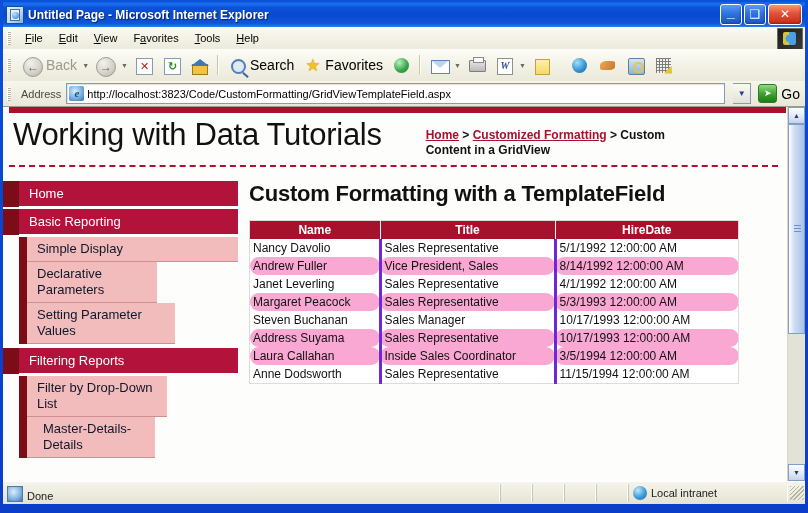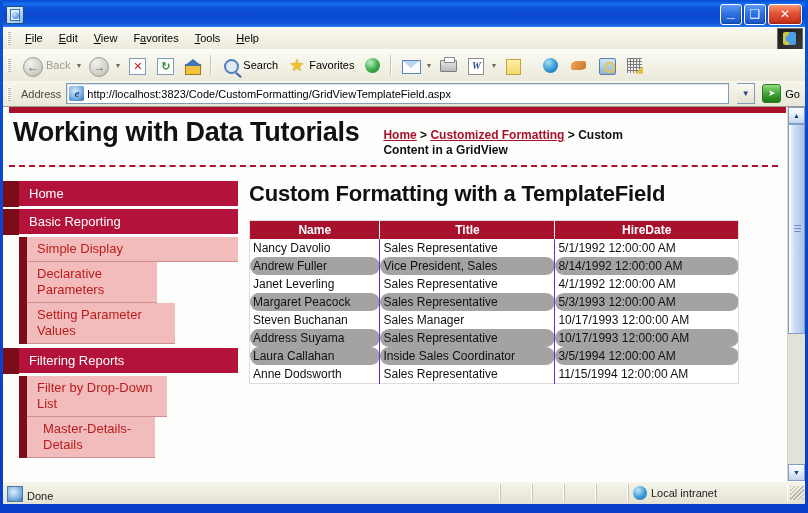--- a/index.html
+++ b/index.html
@@ -86,21 +86,21 @@
   
   .toolbar{
     position:absolute;left:3px;top:49px;width:802px;height:32px;
     background:linear-gradient(180deg,#fdfdf7 0%,#f3f2e6 50%,#eae9da 100%);
     display:flex;align-items:center;
   }
   .tb-btn{
     height:26px;display:flex;align-items:center;gap:3px;
     padding:0 4px;cursor:default;white-space:nowrap;
   }
-  .tb-label{font-size:11px;color:#000;}
+  .tb-label{font-size:14px;color:#000;}
   .tb-label.dim{color:#9a9a92;}
   .tb-sep{width:1px;height:20px;background:#c6c5b4;margin:0 4px;border-right:1px solid #fdfdf7;}
   .tb-arrow{font-size:7px;color:#6b6b5e;padding:0 1px;}
   .ico{width:22px;height:21px;position:relative;flex:none;}
   .ico.sm{width:20px;}
   
   .circ{
     position:absolute;left:2px;top:2px;width:18px;height:18px;border-radius:50%;
     background:radial-gradient(circle at 35% 28%,#f2f2ef,#cfcfc6 65%,#a9a9a0);
     border:1px solid #9d9d94;
@@ -244,26 +244,25 @@
   .pagewrap{
     position:absolute;left:0;top:0;width:785px;height:374px;
     background:#fdfdfb;overflow:hidden;
   }
   .topbar-red{height:6px;background:#a8112c;margin:0 2px 0 6px;}
   .hdr{
     display:flex;align-items:flex-start;padding:4px 10px 0 10px;
   }
   .site-title{
     font-family:"Liberation Sans","DejaVu Sans",sans-serif;
-    font-size:27px;color:#111;white-space:nowrap;
+    font-size:31px;color:#111;white-space:nowrap;
     letter-spacing:-0.3px;
-    font-weight:bold;
   }
   .crumbs{
-    margin-left:24px;margin-top:11px;width:280px;
+    margin-left:44px;margin-top:11px;width:280px;
     font-size:12px;font-weight:bold;color:#111;line-height:15px;
   }
   .crumbs a{color:#a8112c;text-decoration:underline;}
   .crumb-sep{color:#111;font-weight:bold;}
   .divider{
     margin:7px 10px 0 6px;height:0;
     border-top:2px dashed #b01030;
   }
   .body-cols{display:flex;padding-top:14px;}
   
@@ -273,21 +272,21 @@
   }
   .nav-top .bar{width:16px;background:#7a0d18;flex:none;}
   .nav-top .lbl{
     flex:1;background:#b3123a;color:#fff;font-size:13px;
     padding:5px 0 5px 10px;border-bottom:1px solid #fff;
   }
   .nav-sub{display:flex;}
   .nav-sub .gap{width:16px;flex:none;}
   .nav-sub .bar{width:8px;background:#7a0d18;flex:none;}
   .nav-sub .lbl{
-    flex:1;background:#f3bcbc;color:#b91c1c;font-size:13px;
+    flex:1;background:#f3bcbc;color:#0f172a;font-size:13px;
     padding:4px 0 4px 10px;border-bottom:1px solid #cf8f8f;
     line-height:16px;
   }
   .nav-spacer{height:4px;}
   
   .content{flex:1;padding-left:11px;}
   .page-h1{
     font-size:22px;font-weight:bold;color:#111;line-height:25px;
     margin:0 0 14px 0;letter-spacing:-0.2px;
   }
@@ -296,25 +295,25 @@
     font-size:12px;color:#111;
     border:1px solid #dcdcdc;
   }
   table.grid th{
     background:#a8112c;color:#fff;font-weight:bold;font-size:12px;
     padding:2px 4px;text-align:center;
     border-right:1px solid #fff;
   }
   table.grid th:last-child{border-right:none;}
   table.grid td{
-    padding:1px 3px;border-right:1px solid #6d28d9;white-space:nowrap;
+    padding:1px 3px;border-right:3px solid #6d28d9;white-space:nowrap;
     line-height:16px;
   }
   table.grid td:last-child{border-right:none;}
-  table.grid tr.alt td{background:#a3a3a3;border-radius:9px;}
+  table.grid tr.alt td{background:#f9a8d4;border-radius:9px;}
   table.grid tr.norm td{background:#fff;}
   .col-name{width:128px;}
   .col-title{width:175px;}
   .col-date{width:186px;}
   
   .vscroll{
     position:absolute;right:0;top:0;width:17px;height:374px;
     background:#f3f2ea;border-left:1px solid #d7d6c8;
   }
   .sc-btn{
@@ -367,20 +366,21 @@
     background:repeating-linear-gradient(135deg,#b4b3a3 0 1px,transparent 1px 3px);
   }
 </style>
 </head>
 <body>
 
 <div class="window">
 
   <div class="titlebar">
     <div class="title-icon"></div>
+    <span class="title-text">Untitled Page - Microsoft Internet Explorer</span>
     <div class="win-buttons">
       <div class="win-btn min">
         <span class="glyph">_</span>
       </div>
       <div class="win-btn">
         <span class="glyph">❑</span>
       </div>
       <div class="win-btn close">
         <span class="glyph">✕</span>
       </div>

